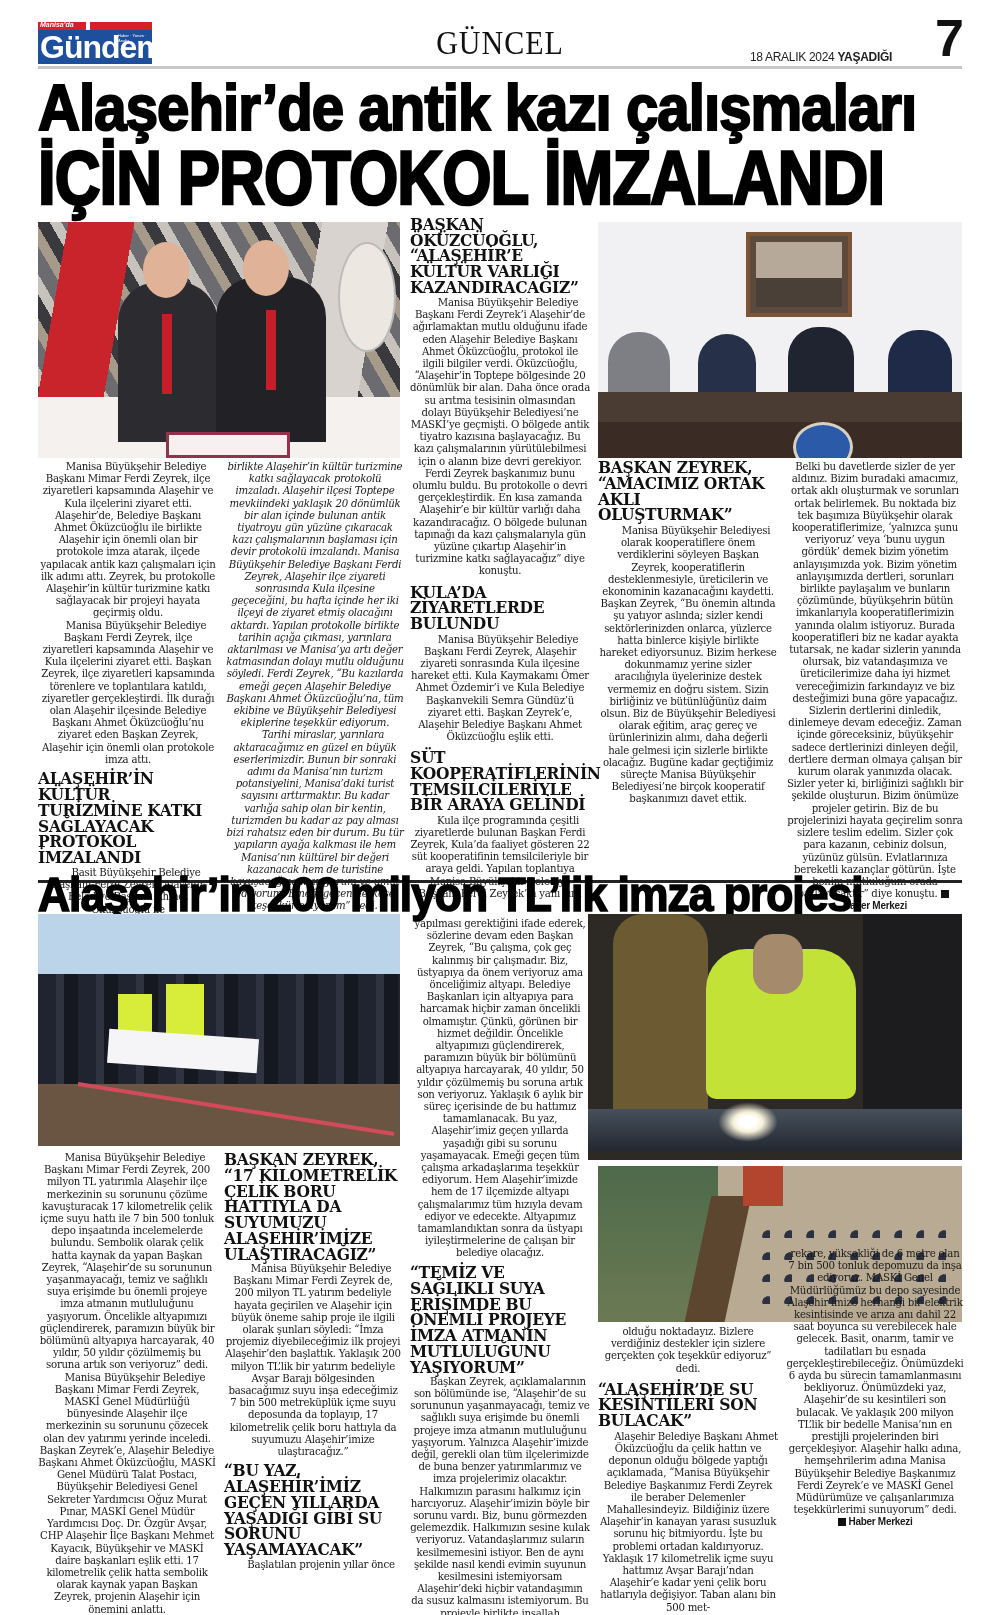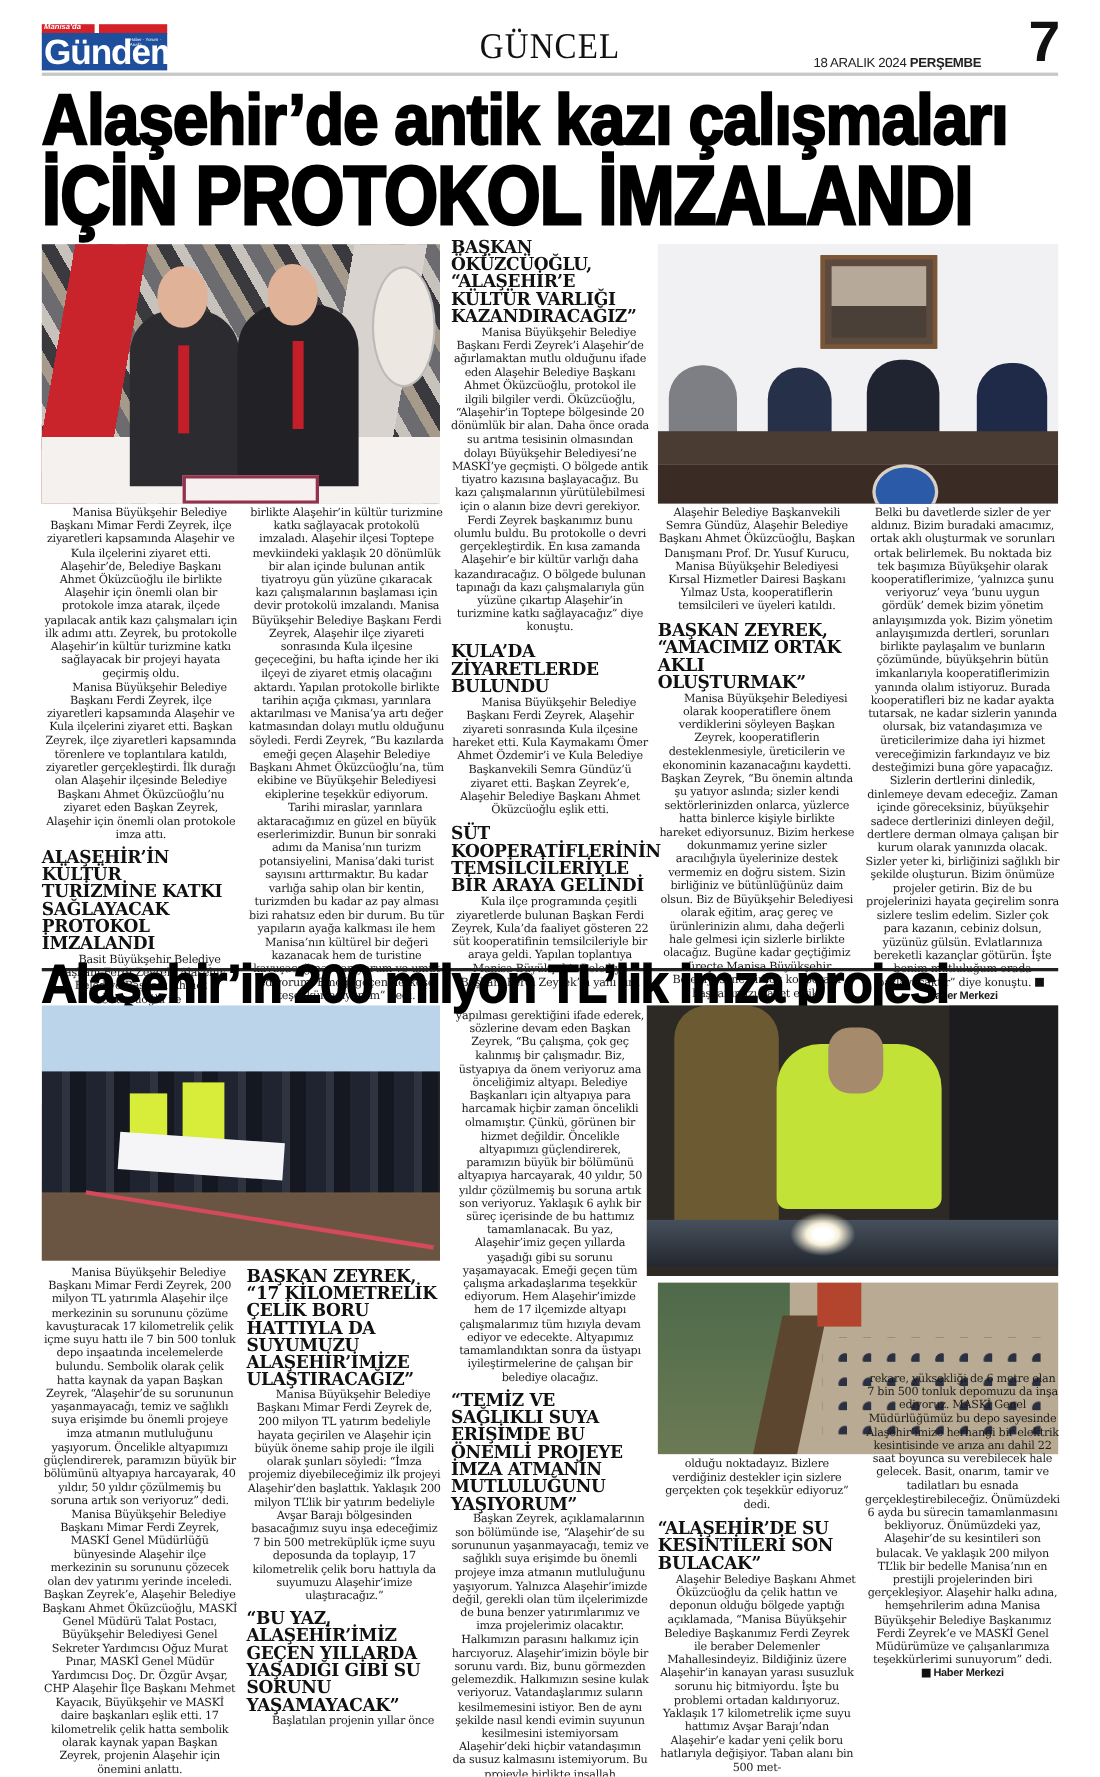--- a/index.html
+++ b/index.html
@@ -99,21 +99,21 @@
 <body>
 
 <div class="logo">
   <div class="red-top"></div>
   <div class="red-top2"></div>
   <span class="tag">Manisa'da</span>
   <div class="word">Gündem</div>
   <span class="sub">Haber · Yorum · Analiz</span>
 </div>
 <div class="section-title">GÜNCEL</div>
-<div class="date"><span>18 ARALIK 2024</span> <b>PERŞEMBE</b></div>
+<div class="date"><span>18 ARALIK 2024</span> <b>YAŞADIĞI</b></div>
 <div class="pagenum">7</div>
 <div class="rule-top"></div>
 
 <div class="hl hl1">Alaşehir’de antik kazı çalışmaları</div>
 <div class="hl hl2">İÇİN PROTOKOL İMZALANDI</div>
 
 <div class="photo p1">
   <div class="logo-flag"></div>
   <div class="suit1"></div>
   <div class="suit2"></div>
@@ -135,36 +135,35 @@
   <div class="emblem"></div>
 </div>
 
 <div class="col" style="left:38px; top:461px; width:180px;">
   <p>Manisa Büyükşehir Belediye Başkanı Mimar Ferdi Zeyrek, ilçe ziyaretleri kapsamında Alaşehir ve Kula ilçelerini ziyaret etti. Alaşehir’de, Belediye Başkanı Ahmet Öküzcüoğlu ile birlikte Alaşehir için önemli olan bir protokole imza atarak, ilçede yapılacak antik kazı çalışmaları için ilk adımı attı. Zeyrek, bu protokolle Alaşehir’in kültür turizmine katkı sağlayacak bir projeyi hayata geçirmiş oldu.</p>
   <p>Manisa Büyükşehir Belediye Başkanı Ferdi Zeyrek, ilçe ziyaretleri kapsamında Alaşehir ve Kula ilçelerini ziyaret etti. Başkan Zeyrek, ilçe ziyaretleri kapsamında törenlere ve toplantılara katıldı, ziyaretler gerçekleştirdi. İlk durağı olan Alaşehir ilçesinde Belediye Başkanı Ahmet Öküzcüoğlu’nu ziyaret eden Başkan Zeyrek, Alaşehir için önemli olan protokole imza attı.</p>
   <h3>ALAŞEHİR’İN KÜLTÜR TURİZMİNE KATKI SAĞLAYACAK PROTOKOL İMZALANDI</h3>
   <p>Basit Büyükşehir Belediye Başkanı Ferdi Zeyrek, Alaşehir Belediye Başkanı Ahmet Öküzcüoğlu ile</p>
 </div>
 
-<div class="col" style="left:226px; top:461px; width:178px;">
+<div class="col" style="left:226px; top:461px; width:178px;font-style:italic;">
   <p class="noind">birlikte Alaşehir’in kültür turizmine katkı sağlayacak protokolü imzaladı. Alaşehir ilçesi Toptepe mevkiindeki yaklaşık 20 dönümlük bir alan içinde bulunan antik tiyatroyu gün yüzüne çıkaracak kazı çalışmalarının başlaması için devir protokolü imzalandı. Manisa Büyükşehir Belediye Başkanı Ferdi Zeyrek, Alaşehir ilçe ziyareti sonrasında Kula ilçesine geçeceğini, bu hafta içinde her iki ilçeyi de ziyaret etmiş olacağını aktardı. Yapılan protokolle birlikte tarihin açığa çıkması, yarınlara aktarılması ve Manisa’ya artı değer katmasından dolayı mutlu olduğunu söyledi. Ferdi Zeyrek, “Bu kazılarda emeği geçen Alaşehir Belediye Başkanı Ahmet Öküzcüoğlu’na, tüm ekibine ve Büyükşehir Belediyesi ekiplerine teşekkür ediyorum.</p>
   <p>Tarihi miraslar, yarınlara aktaracağımız en güzel en büyük eserlerimizdir. Bunun bir sonraki adımı da Manisa’nın turizm potansiyelini, Manisa’daki turist sayısını arttırmaktır. Bu kadar varlığa sahip olan bir kentin, turizmden bu kadar az pay alması bizi rahatsız eden bir durum. Bu tür yapıların ayağa kalkması ile hem Manisa’nın kültürel bir değeri kazanacak hem de turistine kavuşacağına inanıyorum ve umut ediyorum. Emeği geçen herkese teşekkür ediyorum” dedi.</p>
 </div>
 
 <div class="col" style="left:410px; top:218px; width:180px;">
   <h3>BAŞKAN ÖKÜZCÜOĞLU, “ALAŞEHİR’E KÜLTÜR VARLIĞI KAZANDIRACAĞIZ”</h3>
   <p>Manisa Büyükşehir Belediye Başkanı Ferdi Zeyrek’i Alaşehir’de ağırlamaktan mutlu olduğunu ifade eden Alaşehir Belediye Başkanı Ahmet Öküzcüoğlu, protokol ile ilgili bilgiler verdi. Öküzcüoğlu, “Alaşehir’in Toptepe bölgesinde 20 dönümlük bir alan. Daha önce orada su arıtma tesisinin olmasından dolayı Büyükşehir Belediyesi’ne MASKİ’ye geçmişti. O bölgede antik tiyatro kazısına başlayacağız. Bu kazı çalışmalarının yürütülebilmesi için o alanın bize devri gerekiyor. Ferdi Zeyrek başkanımız bunu olumlu buldu. Bu protokolle o devri gerçekleştirdik. En kısa zamanda Alaşehir’e bir kültür varlığı daha kazandıracağız. O bölgede bulunan tapınağı da kazı çalışmalarıyla gün yüzüne çıkartıp Alaşehir’in turizmine katkı sağlayacağız” diye konuştu.</p>
   <h3>KULA’DA ZİYARETLERDE BULUNDU</h3>
   <p>Manisa Büyükşehir Belediye Başkanı Ferdi Zeyrek, Alaşehir ziyareti sonrasında Kula ilçesine hareket etti. Kula Kaymakamı Ömer Ahmet Özdemir’i ve Kula Belediye Başkanvekili Semra Gündüz’ü ziyaret etti. Başkan Zeyrek’e, Alaşehir Belediye Başkanı Ahmet Öküzcüoğlu eşlik etti.</p>
   <h3>SÜT KOOPERATİFLERİNİN TEMSİLCİLERİYLE BİR ARAYA GELİNDİ</h3>
   <p>Kula ilçe programında çeşitli ziyaretlerde bulunan Başkan Ferdi Zeyrek, Kula’da faaliyet gösteren 22 süt kooperatifinin temsilcileriyle bir araya geldi. Yapılan toplantıya Manisa Büyükşehir Belediye Başkanı Ferdi Zeyrek’in yanı sıra</p>
 </div>
 
 <div class="col" style="left:598px; top:461px; width:180px;">
-  <p class="noind">Alaşehir Belediye Başkanvekili Semra Gündüz, Alaşehir Belediye Başkanı Ahmet Öküzcüoğlu, Başkan Danışmanı Prof. Dr. Yusuf Kurucu, Manisa Büyükşehir Belediyesi Kırsal Hizmetler Dairesi Başkanı Yılmaz Usta, kooperatiflerin temsilcileri ve üyeleri katıldı.</p>
   <h3>BAŞKAN ZEYREK, “AMACIMIZ ORTAK AKLI OLUŞTURMAK”</h3>
   <p>Manisa Büyükşehir Belediyesi olarak kooperatiflere önem verdiklerini söyleyen Başkan Zeyrek, kooperatiflerin desteklenmesiyle, üreticilerin ve ekonominin kazanacağını kaydetti. Başkan Zeyrek, “Bu önemin altında şu yatıyor aslında; sizler kendi sektörlerinizden onlarca, yüzlerce hatta binlerce kişiyle birlikte hareket ediyorsunuz. Bizim herkese dokunmamız yerine sizler aracılığıyla üyelerinize destek vermemiz en doğru sistem. Sizin birliğiniz ve bütünlüğünüz daim olsun. Biz de Büyükşehir Belediyesi olarak eğitim, araç gereç ve ürünlerinizin alımı, daha değerli hale gelmesi için sizlerle birlikte olacağız. Bugüne kadar geçtiğimiz süreçte Manisa Büyükşehir Belediyesi’ne birçok kooperatif başkanımızı davet ettik.</p>
 </div>
 
 <div class="col" style="left:786px; top:461px; width:178px;">
   <p class="noind"><span>Belki bu davetlerde sizler de yer aldınız. Bizim buradaki amacımız, ortak aklı oluşturmak ve sorunları ortak belirlemek. Bu noktada biz tek başımıza Büyükşehir olarak kooperatiflerimize, ‘yalnızca şunu veriyoruz’ veya ‘bunu uygun gördük’ demek bizim yönetim anlayışımızda yok. Bizim yönetim anlayışımızda dertleri, sorunları birlikte paylaşalım ve bunların çözümünde, büyükşehrin bütün imkanlarıyla kooperatiflerimizin yanında olalım istiyoruz. Burada kooperatifleri biz ne kadar ayakta tutarsak, ne kadar sizlerin yanında olursak, biz vatandaşımıza ve üreticilerimize daha iyi hizmet vereceğimizin farkındayız ve biz desteğimizi buna göre yapacağız. Sizlerin dertlerini dinledik, dinlemeye devam edeceğiz. Zaman içinde göreceksiniz, büyükşehir sadece dertlerinizi dinleyen değil, dertlere derman olmaya çalışan bir kurum olarak yanınızda olacak. Sizler yeter ki, birliğinizi sağlıklı bir şekilde oluşturun. Bizim önümüze projeler getirin. Biz de bu projelerinizi hayata geçirelim sonra sizlere teslim edelim. Sizler çok para kazanın, cebiniz dolsun, yüzünüz gülsün. Evlatlarınıza bereketli kazançlar götürün. İşte benim mutluluğum orada başlayacaktır” diye konuştu.</span><span class="sig">Haber Merkezi</span></p>
 </div>
 
 <div class="rule-mid"></div>
 

